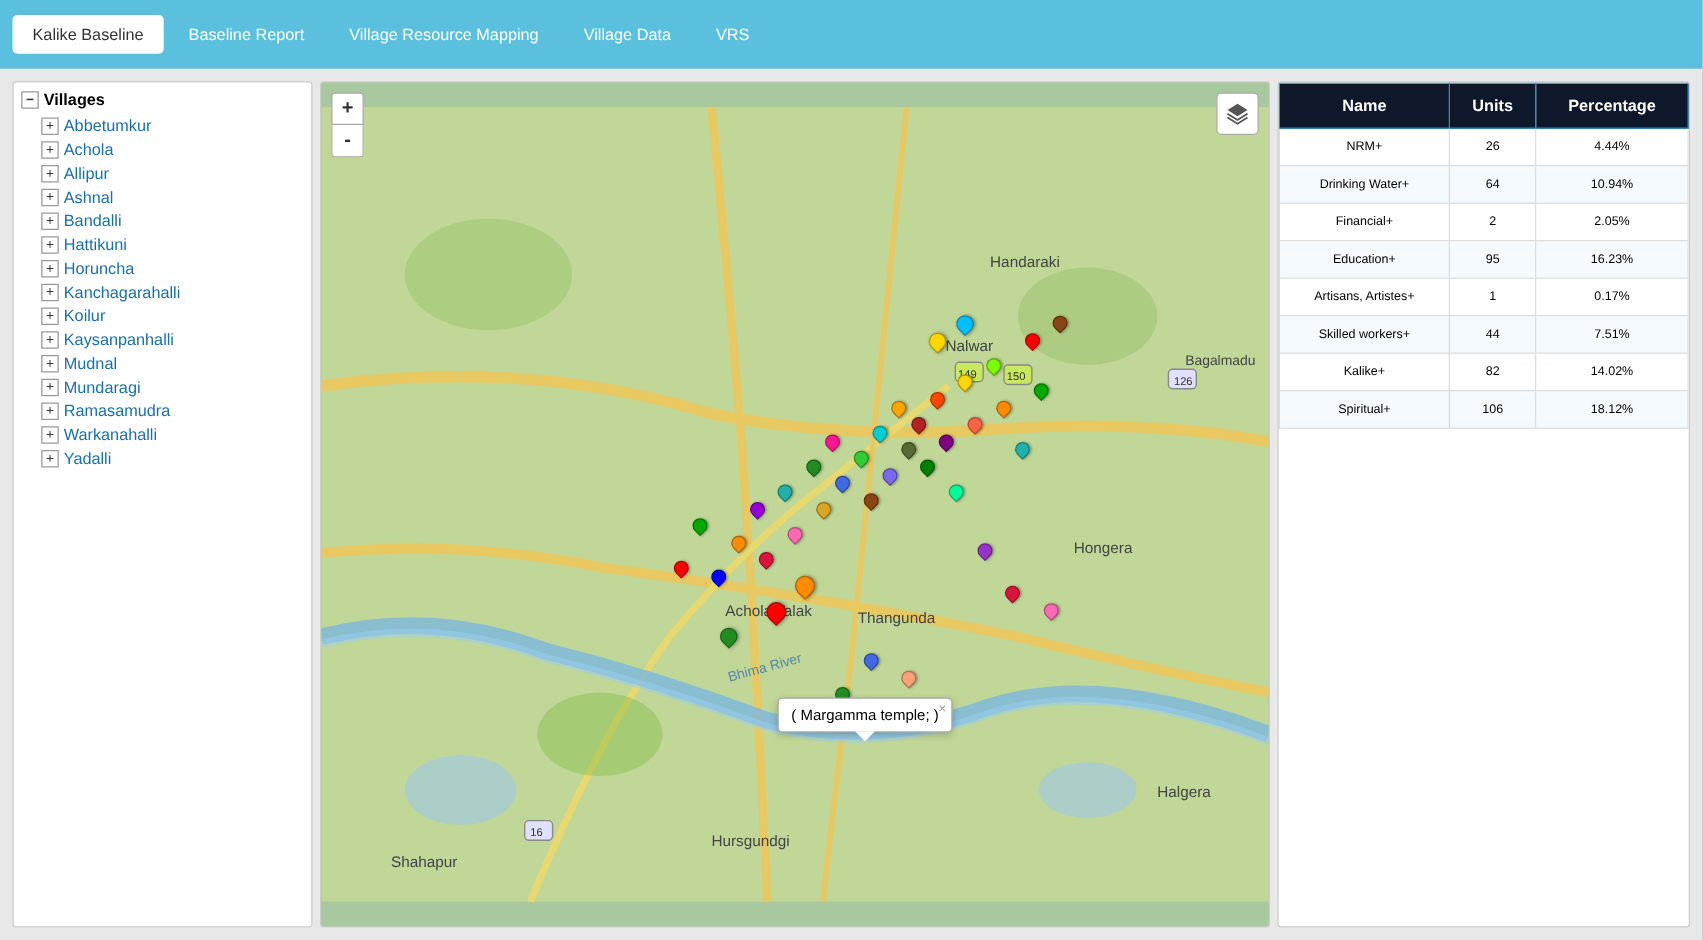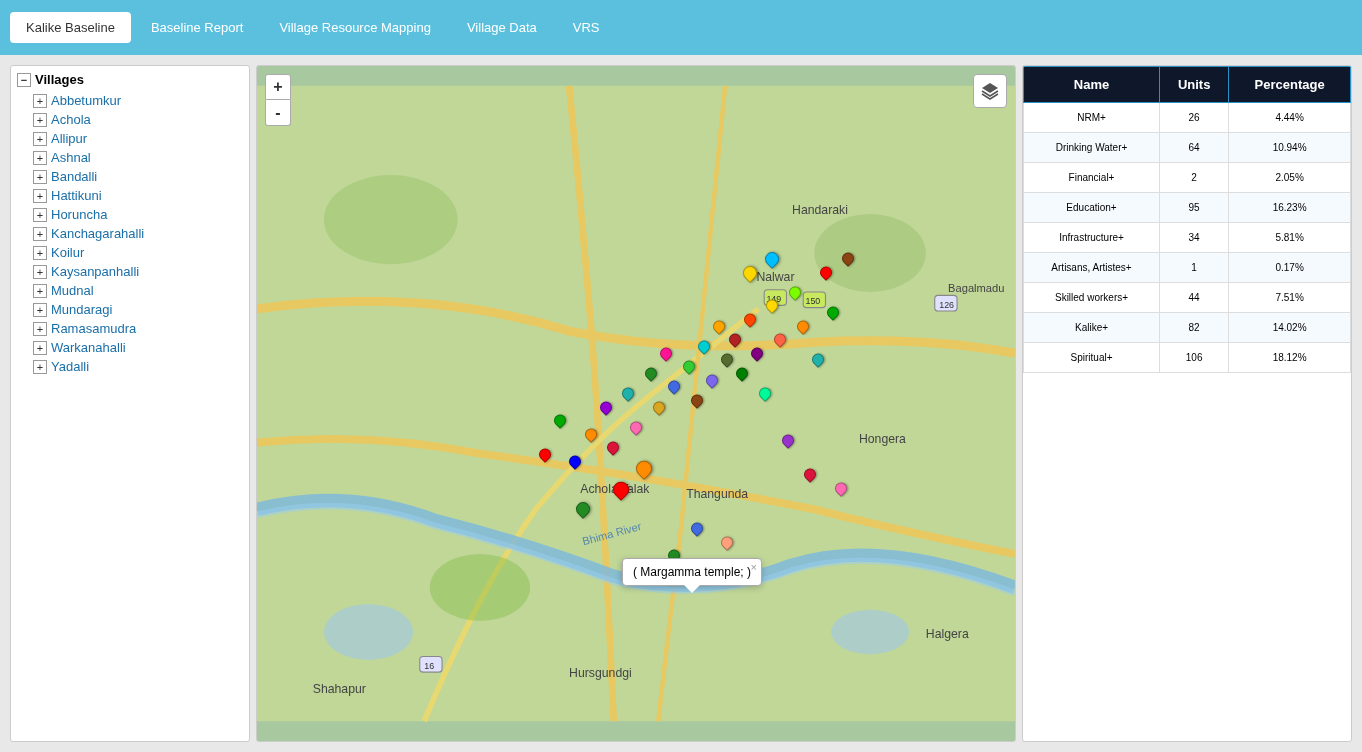--- a/index.html
+++ b/index.html
@@ -514,25 +514,20 @@
       <td>Financial+</td>
       <td>2</td>
       <td>2.05%</td>
     </tr>
             <tr>
       <td>Education+</td>
       <td>95</td>
       <td>16.23%</td>
     </tr>
             <tr>
-      <td>Infrastructure+</td>
-      <td>34</td>
-      <td>5.81%</td>
-    </tr>
-            <tr>
       <td>Artisans, Artistes+</td>
       <td>1</td>
       <td>0.17%</td>
     </tr>
             <tr>
       <td>Skilled workers+</td>
       <td>44</td>
       <td>7.51%</td>
     </tr>
             <tr>

